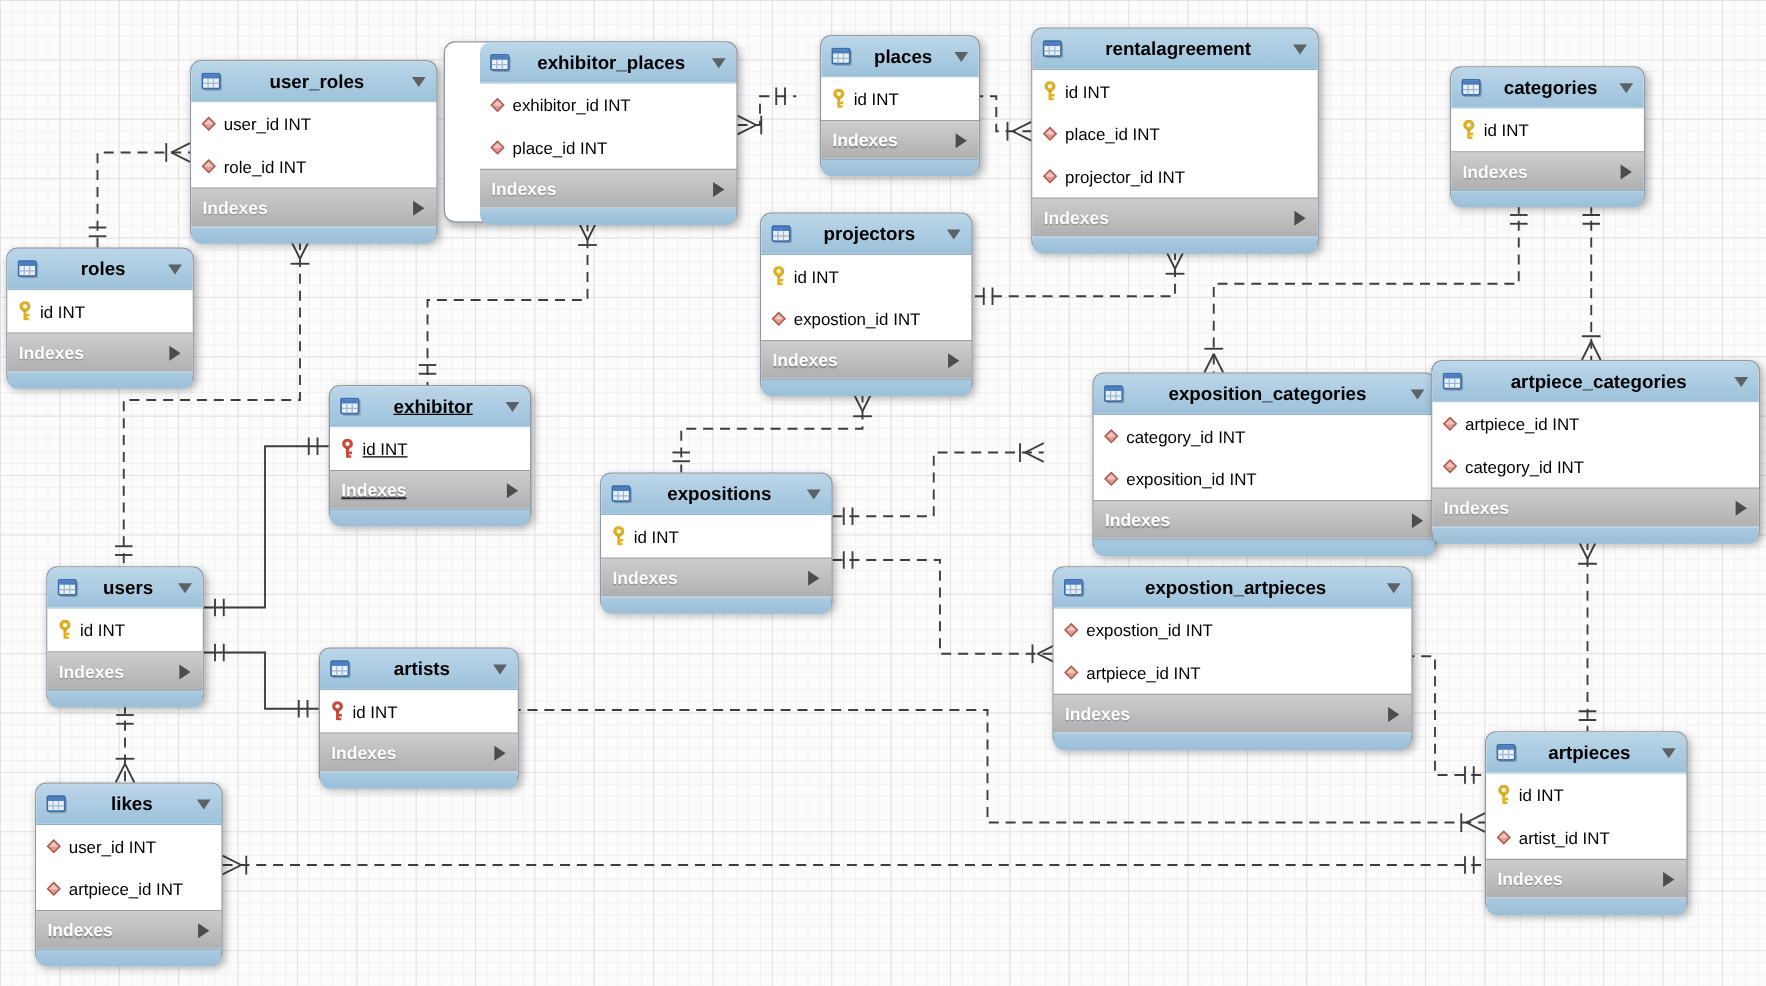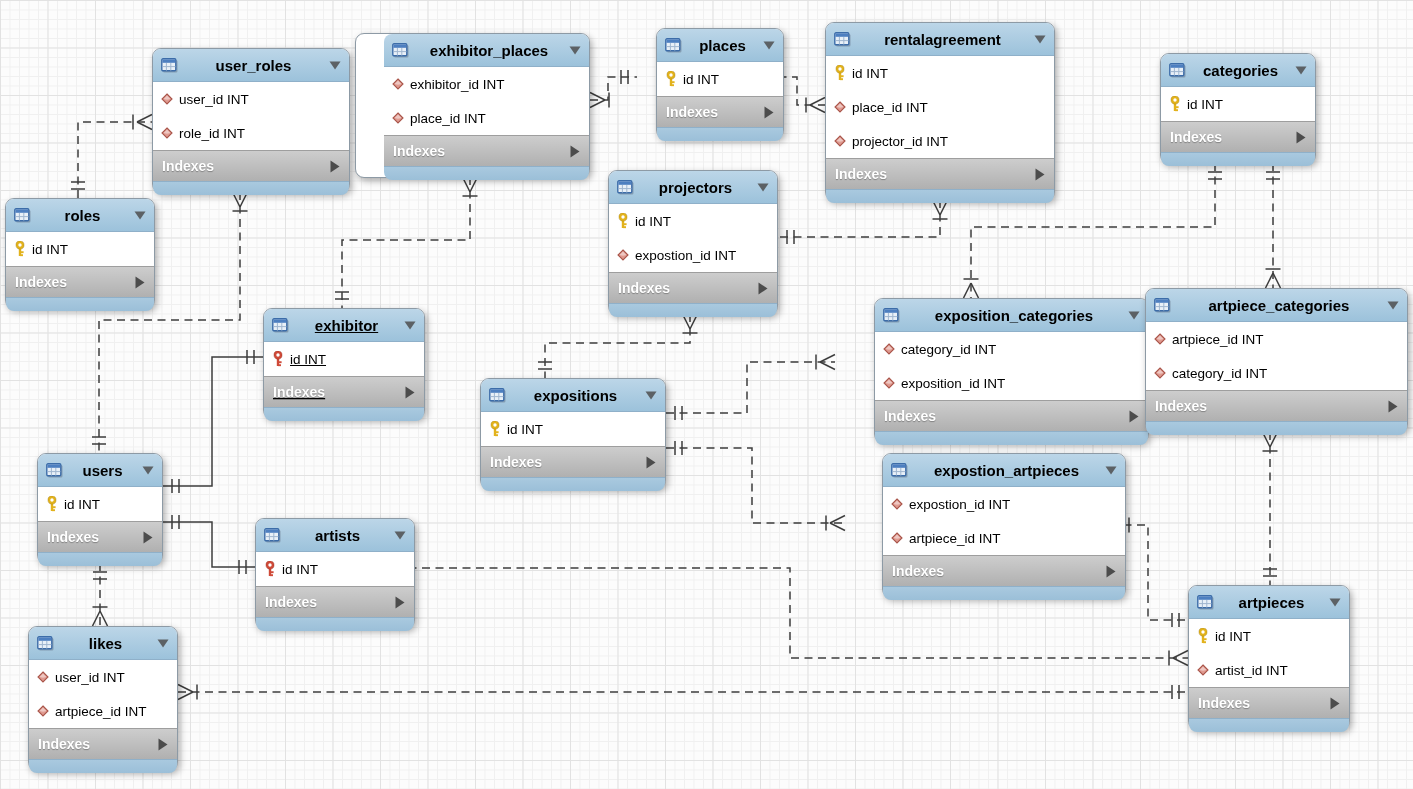--- a/index.html
+++ b/index.html
@@ -752,21 +752,21 @@
       <div class="t-indexes">
         <span>Indexes</span>
         <span style="display: flex;">
           <svg width="10" height="13" viewBox="0 0 10 13">
             <polygon points="0.5,0.5 9.5,6.5 0.5,12.5" fill="#4c4c4c"></polygon>
           </svg>
         </span>
       </div>
       <div class="t-footer"></div>
     </div>
-    <div class="table" style="left: 882px; top: 453px; width: 244px; height: 145px;">
+    <div class="table" style="left: 842px; top: 453px; width: 288px; height: 145px;">
       <div class="t-header">
         <span class="t-icon">
           <svg width="17" height="15" viewBox="0 0 17 15">
             <rect x="2" y="2" width="14.5" height="12.5" rx="1.5" fill="rgba(90,105,125,0.45)"></rect>
             <rect x="0.8" y="0.8" width="14" height="12" rx="1.2" fill="#e8f0f8" stroke="#3c6ca8" stroke-width="1.4"></rect>
             <rect x="1.4" y="1.4" width="12.8" height="3.4" fill="#4d7fc0"></rect>
             <line x1="5.4" y1="5" x2="5.4" y2="12.6" stroke="#9fb6cf" stroke-width="1"></line>
             <line x1="9.8" y1="5" x2="9.8" y2="12.6" stroke="#9fb6cf" stroke-width="1"></line>
             <line x1="1.6" y1="8.6" x2="14.4" y2="8.6" stroke="#9fb6cf" stroke-width="1"></line>
           </svg>

